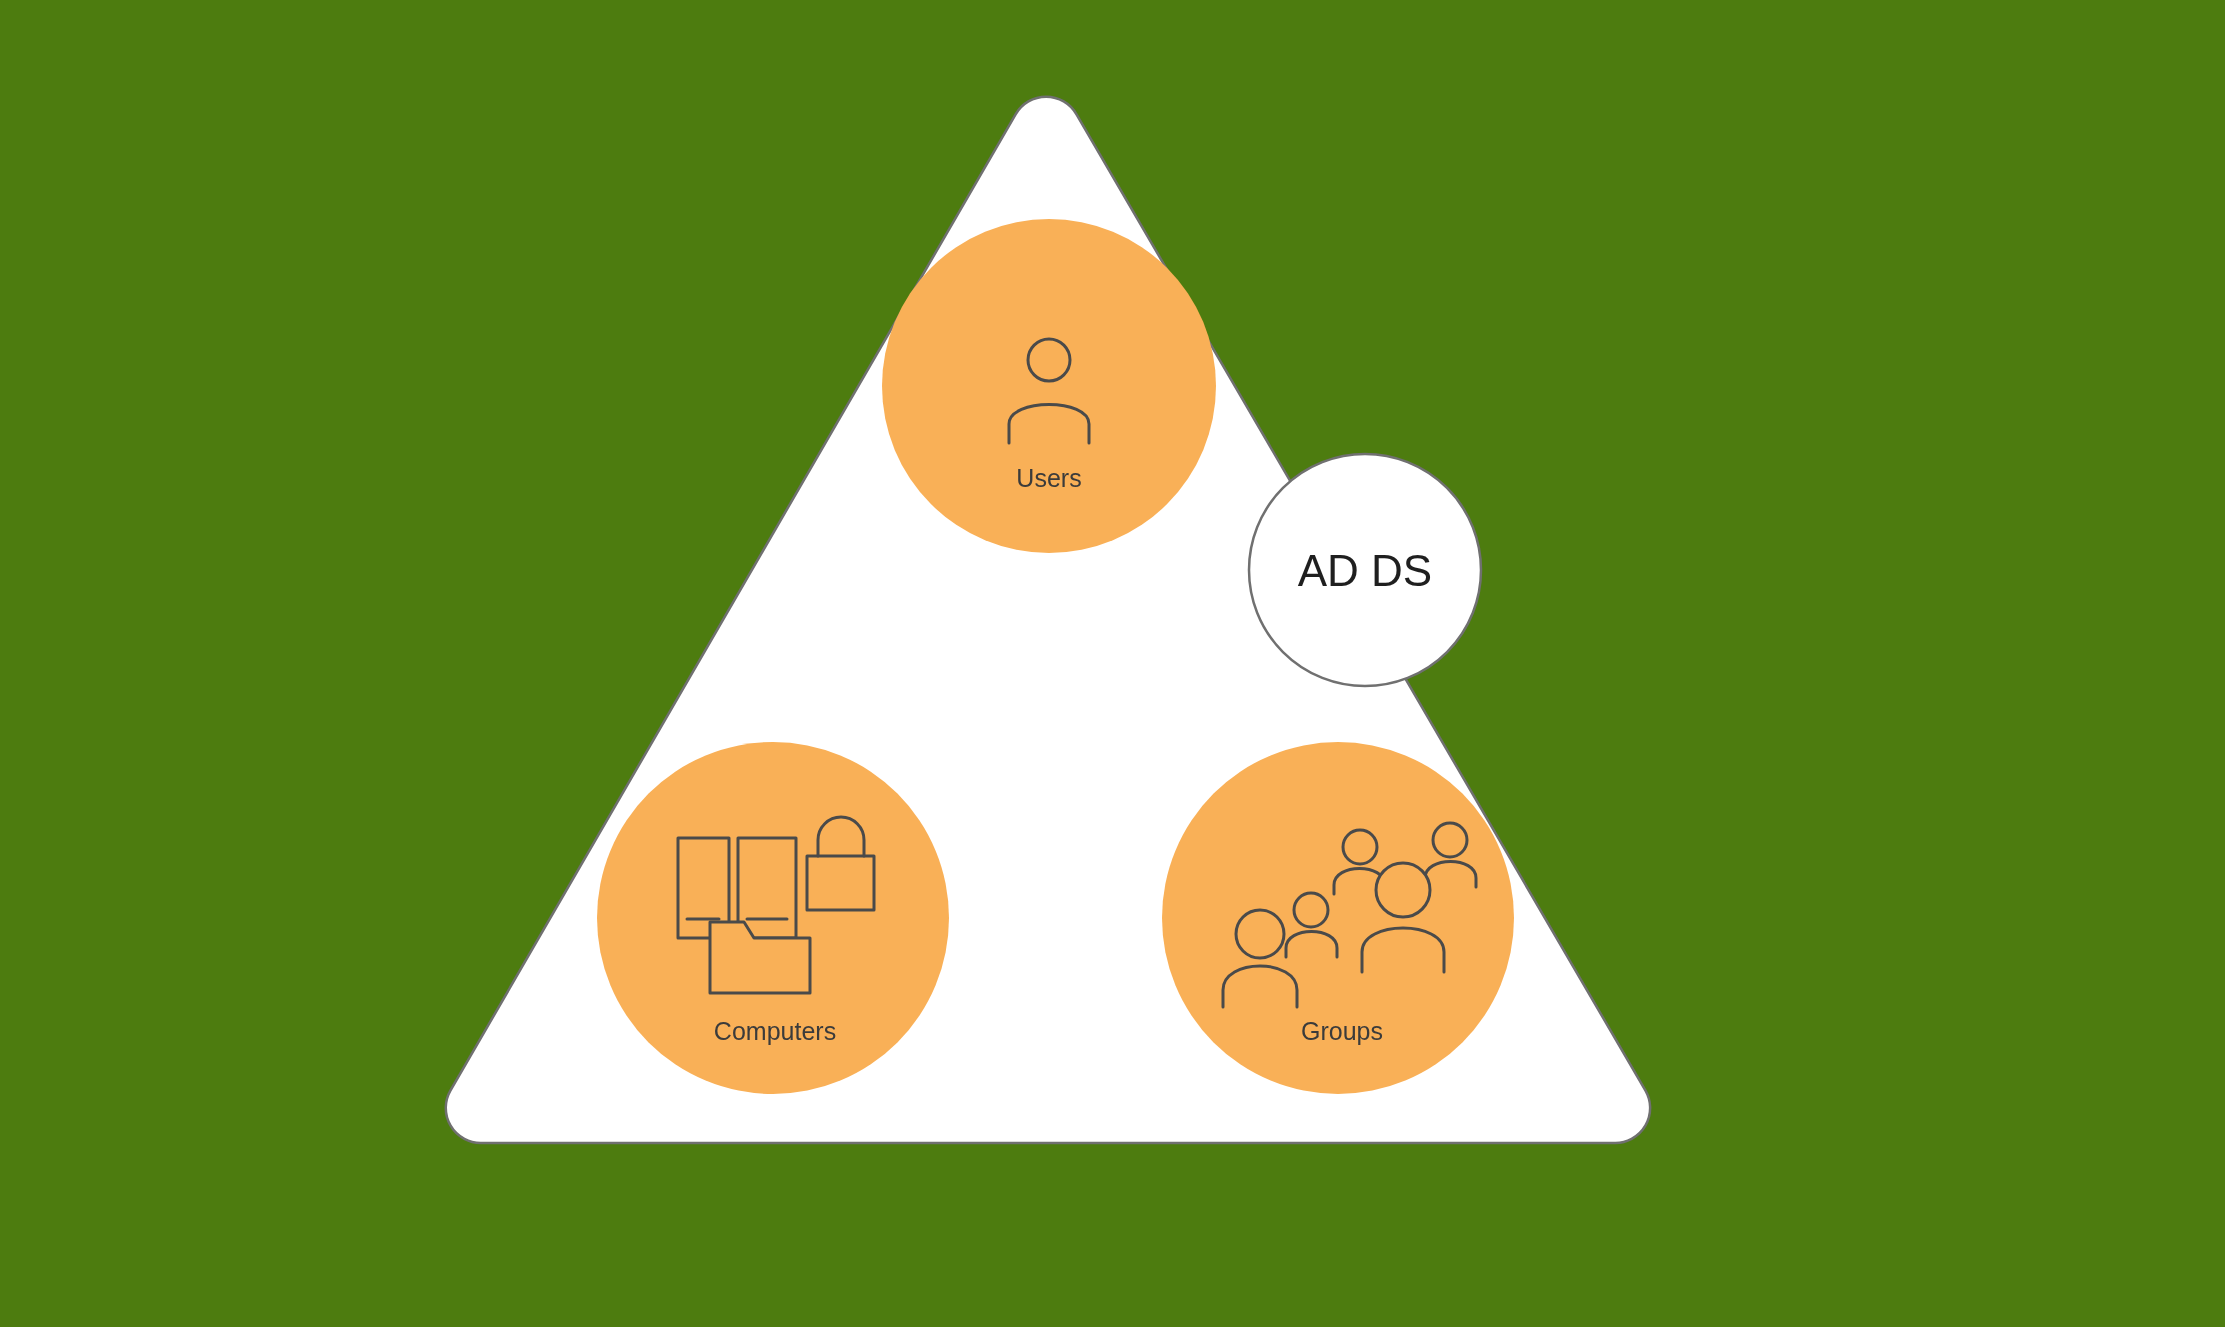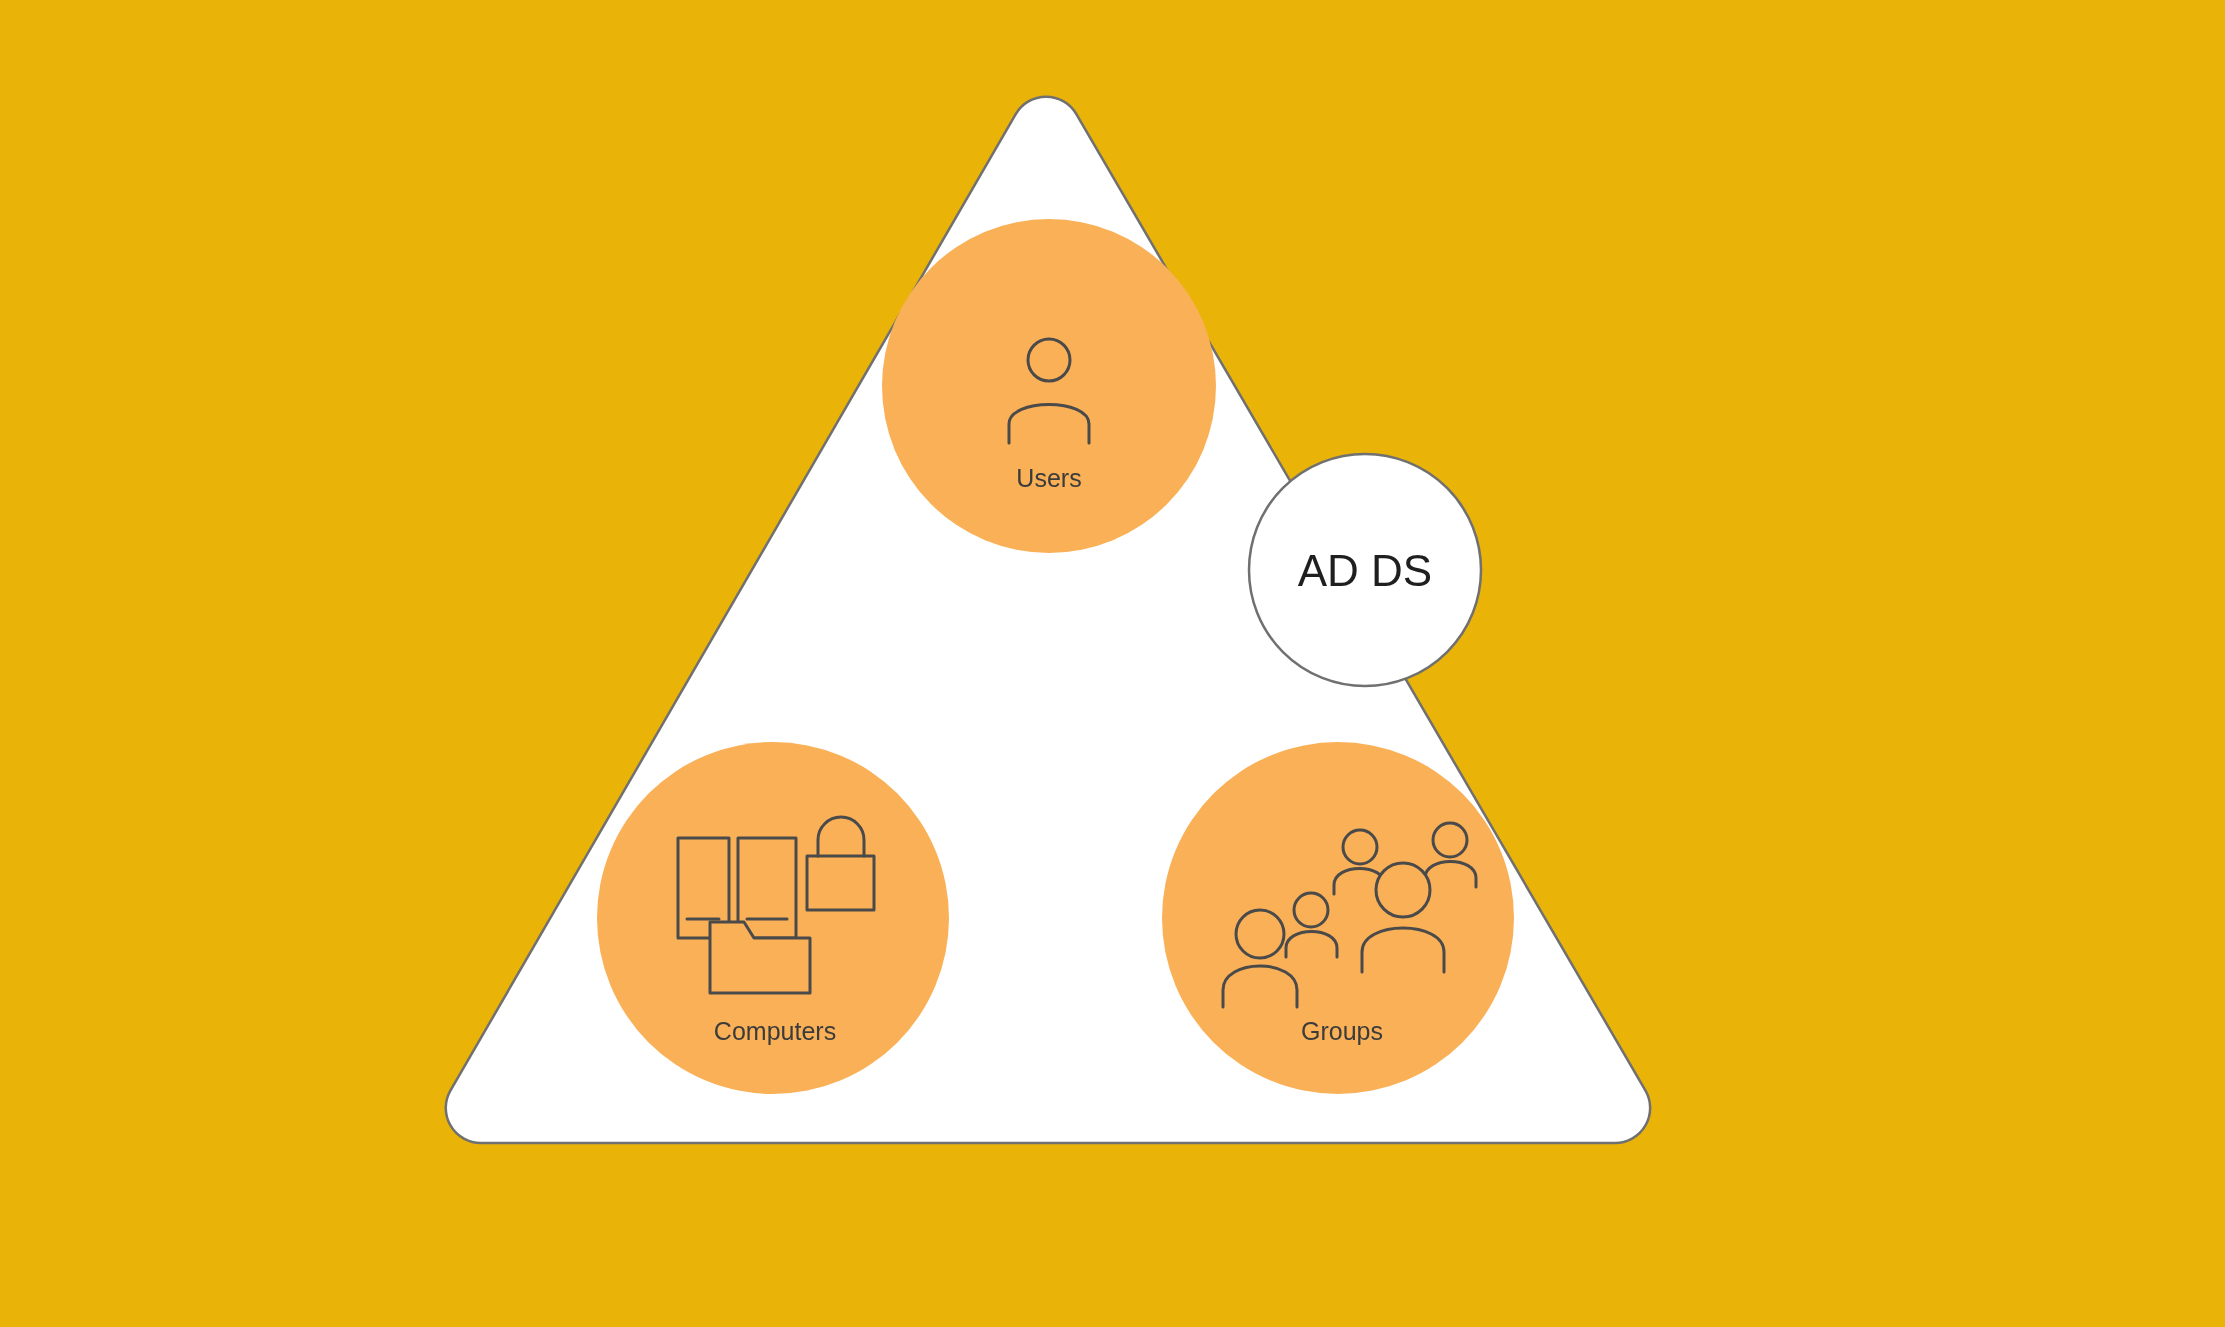--- a/index.html
+++ b/index.html
@@ -4,21 +4,21 @@
 <style>
   html, body {
     margin: 0;
     padding: 0;
     background: #ffffff;
   }
   .canvas {
     position: relative;
     width: 2225px;
     height: 1327px;
-    background: #eab308;
+    background: #4d7c0f;
     font-family: "Liberation Sans", "DejaVu Sans", sans-serif;
     overflow: hidden;
   }
   svg.scene {
     position: absolute;
     left: 0;
     top: 0;
     width: 2225px;
     height: 1327px;
   }

